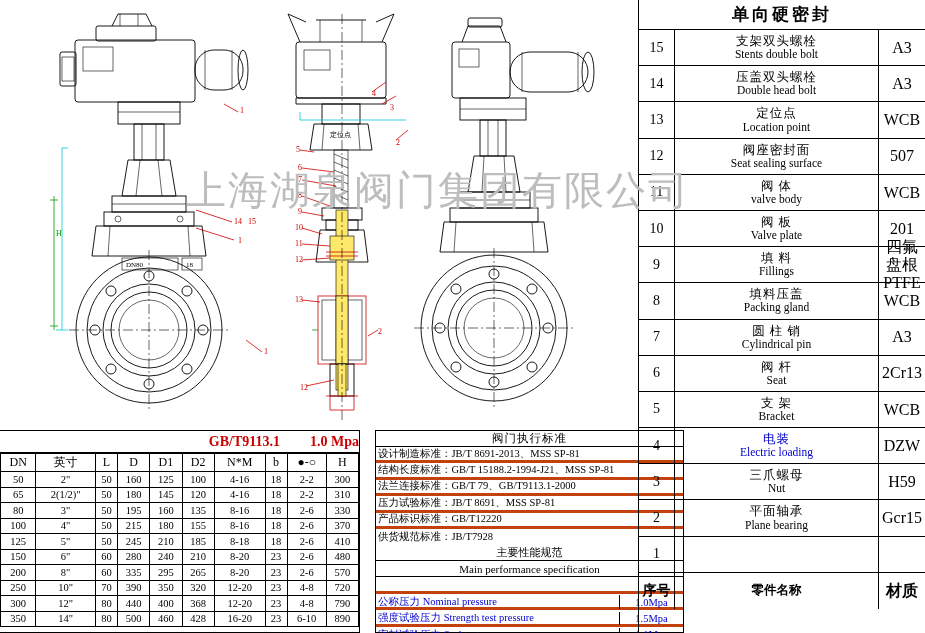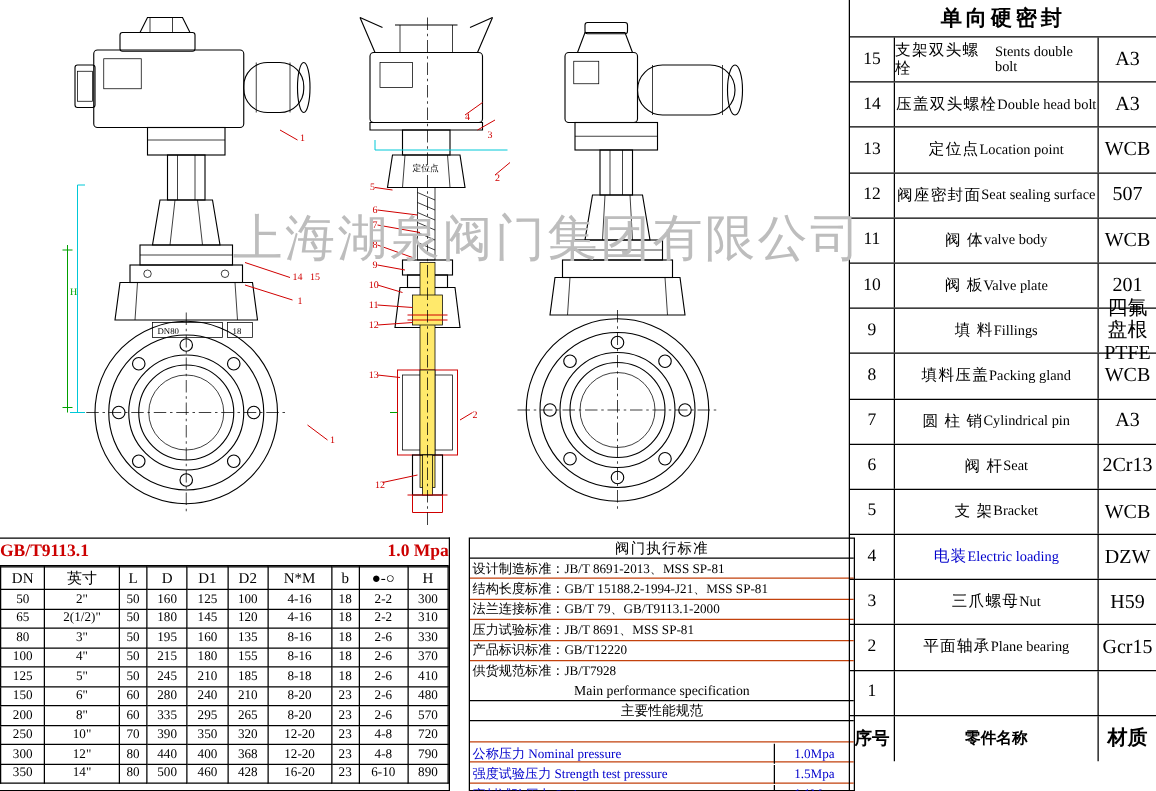--- a/index.html
+++ b/index.html
@@ -9,21 +9,21 @@
     background: #ffffff;
     font-family: "Liberation Serif", serif;
     position: relative;
     overflow: hidden;
   }
   
   #drawing-area {
     position: absolute; left:0; top:0; width:684px; height:633px;
   }
   #bom-table {
-    position: absolute; right:0; top:0; width:246px; height:633px;
+    position: absolute; right:0; top:0; width:287px; height:633px;
     border-left: 1px solid #000;
   }
 
   
   #watermark {
     position:absolute; left:186px; top:163px;
     font-size: 40px; color:#bdbdbd; letter-spacing:2px;
     font-family:"Liberation Serif", serif;
     white-space:nowrap;
     z-index: 40;
@@ -39,63 +39,63 @@
     display:flex; border-bottom:1px solid #000;
     height: 36.2px;
   }
   .bom-no {
     width: 36px; border-right:1px solid #000;
     display:flex; align-items:center; justify-content:center;
     font-size:14px;
   }
   .bom-name {
     flex:1; border-right:1px solid #000;
-    display:flex; flex-direction:row; align-items:center; justify-content:center;
+    display:flex; flex-direction:column; align-items:center; justify-content:center;
     line-height:1.05;
   }
   .bom-name .cn { font-size:12.5px; letter-spacing:1px; }
   .bom-name .en { font-size:11.5px; }
   .bom-name .one { font-size:12.5px; }
   .bom-mat {
     width: 46px;
     display:flex; align-items:center; justify-content:center;
     font-size:16px; text-align:center; line-height:1.1;
   }
   .bom-row.blue .cn, .bom-row.blue .en { color:#0000cc; }
   .bom-row.blue .bom-mat { color:#000; }
 
   
   #spec-table {
     position:absolute; left:0; top:430px; width:360px; height:203px;
     border:1px solid #000; border-left:none;
   }
   .spec-head {
     height:22px; border-bottom:1px solid #000;
-    display:flex; align-items:center; justify-content:space-between; gap:30px;
+    display:flex; align-items:center; justify-content:flex-end; gap:30px;
     font-size:14px; font-weight:bold; color:#cc0000;
   }
   table.grid { border-collapse:collapse; width:100%; }
   table.grid td, table.grid th {
     border:1px solid #000; font-size:10.5px; text-align:center;
     padding:0; height:15.5px; font-weight:normal;
     font-family:"Liberation Serif", serif;
   }
   table.grid th { font-size:12px; height:18px; }
   table.grid td.dn { font-size:10.5px; }
 
   #std-table {
     position:absolute; left:375px; top:430px; width:309px; height:203px;
     border:1px solid #000;
   }
   .std-head {
     height:16px; display:flex; align-items:center; justify-content:center;
     font-size:11.5px; border-bottom:1px solid #000; letter-spacing:1px;
   }
   .std-row {
-    display:flex; height:16.4px; border-bottom:1px solid #c2410c; align-items:center;
+    display:flex; height:16.4px; border-bottom:3px solid #c2410c; align-items:center;
   }
   .std-row:last-child { border-bottom:none; }
   .std-row .l { padding-left:2px; font-size:10.5px; white-space:nowrap; overflow:hidden; }
   .std-row .r { width:64px; border-left:1px solid #000; height:100%;
     display:flex; align-items:center; justify-content:center; font-size:10.5px; }
   .std-sub {
     height:16px; display:flex; align-items:center; justify-content:center;
     font-size:11px; border-bottom:1px solid #000;
   }
   .std-row.blue .l, .std-row.blue .r { color:#0000cc;margin-top:36px; }
@@ -479,22 +479,22 @@
       <div class="std-row">
         <div class="l" style="flex: 1 1 0%;">压力试验标准：JB/T 8691、MSS SP-81</div>
       </div>
       <div class="std-row">
         <div class="l" style="flex: 1 1 0%;">产品标识标准：GB/T12220</div>
       </div>
       <div class="std-row">
         <div class="l" style="flex: 1 1 0%;">供货规范标准：JB/T7928</div>
       </div>
     </div>
+  <div class="std-sub">主要性能规范</div>
   <div class="std-sub">Main performance specification</div>
-  <div class="std-sub">主要性能规范</div>
   <div id="perf-rows">
       <div class="std-row blue">
         <div class="l" style="flex: 1 1 0%;">公称压力 Nominal pressure</div>
         <div class="r">1.0Mpa</div>
       </div>
       <div class="std-row blue">
         <div class="l" style="flex: 1 1 0%;">强度试验压力 Strength test pressure</div>
         <div class="r">1.5Mpa</div>
       </div>
       <div class="std-row blue">

